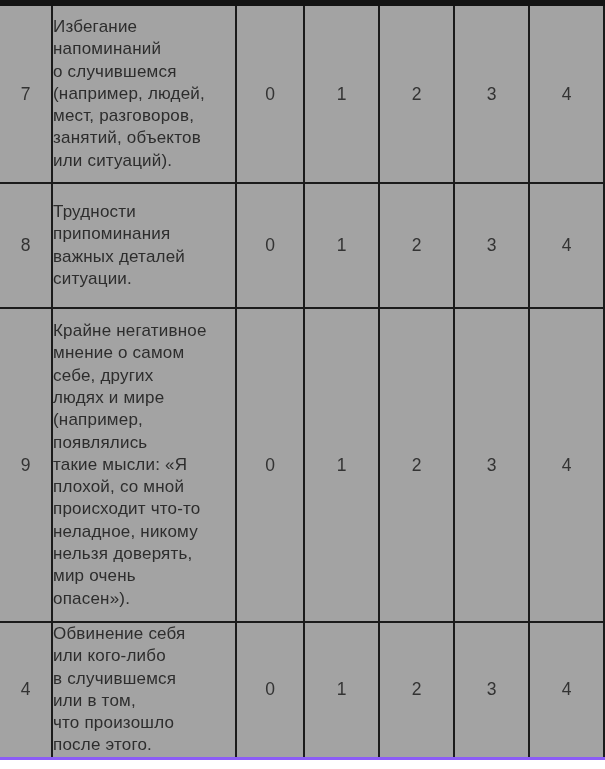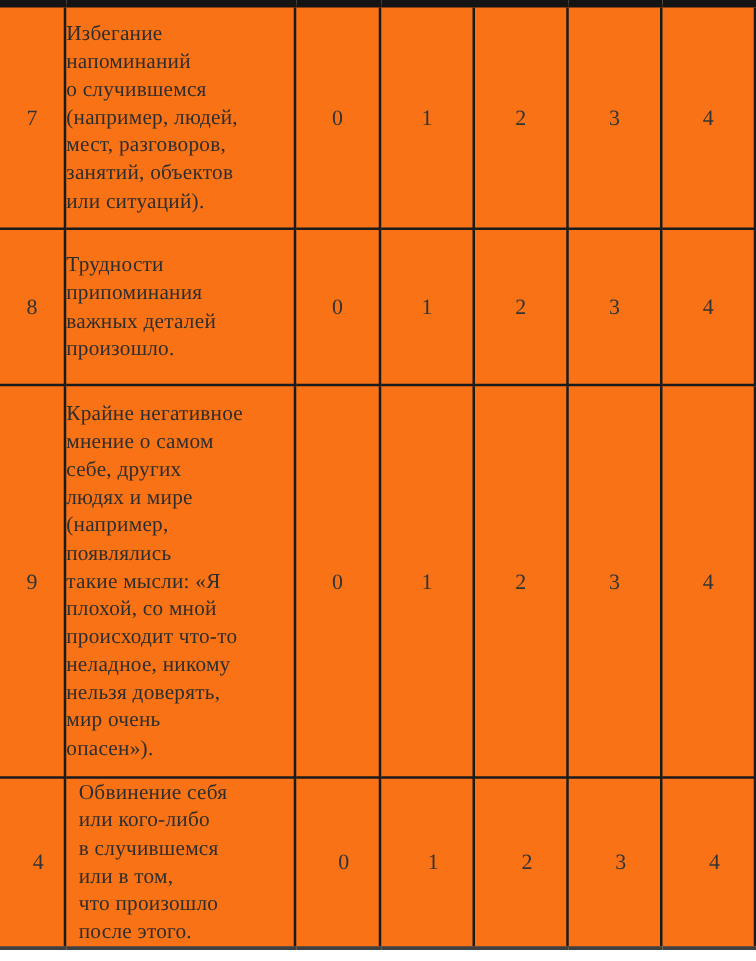--- a/index.html
+++ b/index.html
@@ -19,31 +19,29 @@
   table.questionnaire {
     border-collapse: collapse;
     table-layout: fixed;
     width: 604px;
     margin: 0;
   }
   table.questionnaire td {
     border: 2px solid #1b1b1b;
     padding: 0;
     vertical-align: middle;
-    background: #f97316;
-    font-family: Liberation Serif, serif;
+    background: #a3a3a3;
   }
   
   table.questionnaire tr:first-child td {
     border-top: 6px solid #141414;
   }
   
   table.questionnaire tr:last-child td {
-    border-bottom: 3px solid #404040;
-    padding-left: 10px;
+    border-bottom: 3px solid #8b5cf6;
   }
   
   table.questionnaire td:first-child {
     border-left: none;
   }
   td.num-cell {
     text-align: center;
     font-size: 17.5px;
     color: #333333;
   }
@@ -94,21 +92,21 @@
         <td class="rating-cell">1</td>
         <td class="rating-cell">2</td>
         <td class="rating-cell">3</td>
         <td class="rating-cell">4</td>
       </tr>
       <tr class="row-8">
         <td class="num-cell">8</td>
         <td class="desc-cell">Трудности
 припоминания
 важных деталей
-произошло.</td>
+ситуации.</td>
         <td class="rating-cell">0</td>
         <td class="rating-cell">1</td>
         <td class="rating-cell">2</td>
         <td class="rating-cell">3</td>
         <td class="rating-cell">4</td>
       </tr>
       <tr class="row-9">
         <td class="num-cell">9</td>
         <td class="desc-cell">Крайне негативное
 мнение о самом

